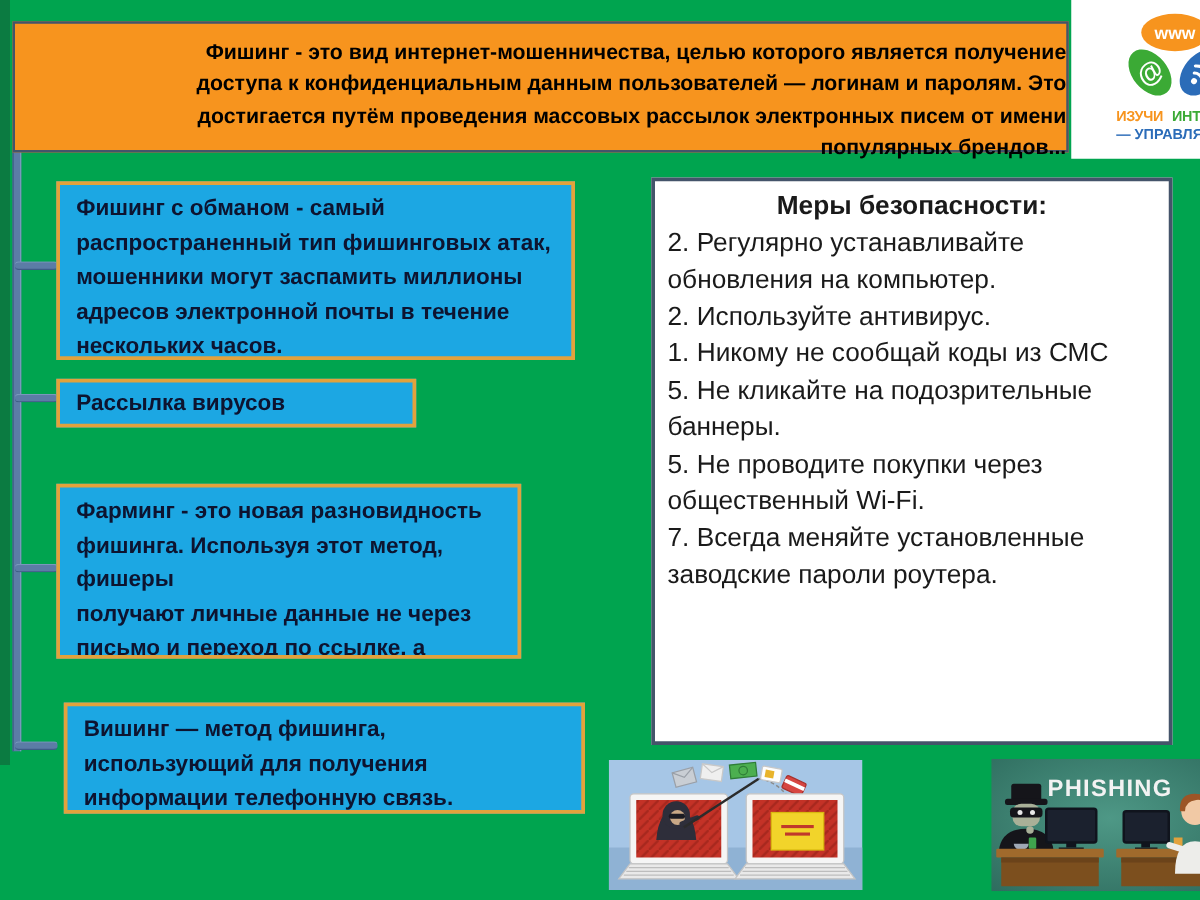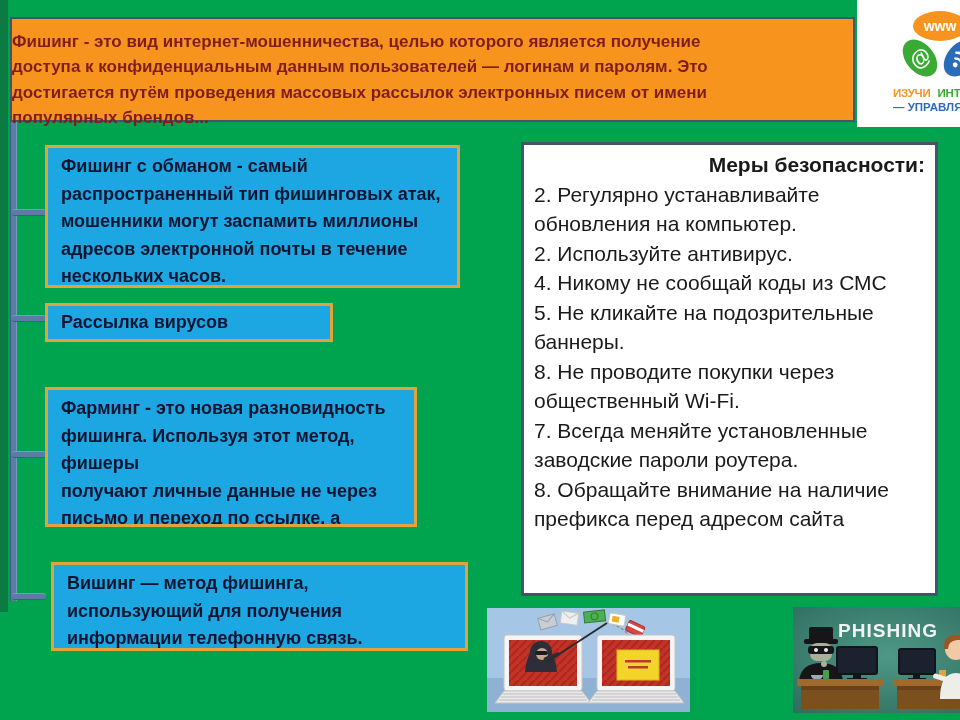--- a/index.html
+++ b/index.html
@@ -6,34 +6,34 @@
   .slide{position:relative;width:960px;height:720px;background:#00A44F;overflow:hidden;
          font-family:"Liberation Sans",sans-serif;}
   .left-stripe{position:absolute;left:0;top:0;width:8px;height:612px;background:#0B7B41;}
   .v-line{position:absolute;left:10px;top:121px;width:5px;height:480px;background:#5C7CA6;
           border-left:1px solid #3E5C85;border-right:1px solid #7A97BC;}
   .branch{position:absolute;left:12px;width:34px;height:5px;background:#5C7CA6;
           border-top:1px solid #7A97BC;border-bottom:1px solid #3E5C85;border-radius:3px;}
   .branch.b1{top:209px}.branch.b2{top:315px}.branch.b3{top:451px}.branch.b4{top:593px}
   .banner{position:absolute;left:10px;top:17px;width:845px;height:105px;box-sizing:border-box;
           background:#F7941E;border:2px solid #44546A;display:flex;align-items:center;justify-content:center;}
-  .banner-text{white-space:pre-line;text-align:left;color:#7f1d1d;font-weight:bold;
+  .banner-text{white-space:pre-line;text-align:right;color:#000000;font-weight:bold;
                font-size:17px;line-height:25.5px;width:100%;margin-top:20px;}
   .logo-card{position:absolute;left:857px;top:0;width:102px;height:127px;background:#FFFFFF;padding-left:33px;}
   .type-box{position:absolute;box-sizing:border-box;background:#1CA7E3;border:3px solid #E2A23C;
             color:#0D1430;font-weight:bold;font-size:18px;line-height:27.5px;
             padding:5px 10px 0 13px;white-space:pre-line;overflow:hidden;}
   .type-box.t1{left:45px;top:145px;width:415px;height:143px;}
   .type-box.t2{left:45px;top:303px;width:288px;height:39px;padding-top:3px;}
   .type-box.t3{left:45px;top:387px;width:372px;height:140px;}
   .type-box.t4{left:51px;top:562px;width:417px;height:89px;}
   .security{position:absolute;left:521px;top:142px;width:417px;height:454px;box-sizing:border-box;
             background:#FFFFFF;border:3px solid #44546A;padding:5px 10px 0 10px;color:#1A1A1A;
             font-size:21px;line-height:29.5px;overflow:hidden;}
-  .security-title{font-weight:bold;text-align:right;}
+  .security-title{font-weight:bold;text-align:center;}
   .measure{white-space:pre-line;}
   .illus{position:absolute;}
   .illus.left{left:487px;top:608px;width:203px;height:104px;}
   .illus.right{left:745px;top:607px;width:190px;height:106px;padding-left:48px;}
   svg{display:block}
 </style>
 </head>
 <body>
 
 <div class="slide">
@@ -91,29 +91,27 @@
   <div class="type-box t4">Вишинг — метод фишинга,
 использующий для получения
 информации телефонную связь.</div>
 
   <div class="security">
     <div class="security-title">Меры безопасности:</div>
     <div>
         <div class="measure">2. Регулярно устанавливайте
 обновления на компьютер.</div>
         <div class="measure">2. Используйте антивирус.</div>
-        <div class="measure">4. Никому не сообщай коды из СМС</div>
+        <div class="measure">1. Никому не сообщай коды из СМС</div>
         <div class="measure">5. Не кликайте на подозрительные
 баннеры.</div>
-        <div class="measure">8. Не проводите покупки через
+        <div class="measure">5. Не проводите покупки через
 общественный Wi-Fi.</div>
         <div class="measure">7. Всегда меняйте установленные
 заводские пароли роутера.</div>
-        <div class="measure">8. Обращайте внимание на наличие
-префикса перед адресом сайта</div>
       </div>
   </div>
 
   <div class="illus left">
     <svg width="203" height="104" viewBox="0 0 203 104">
       <defs>
         <pattern id="rh" width="8" height="8" patternUnits="userSpaceOnUse">
           <rect width="8" height="8" fill="#C43227"></rect>
           <path d="M0,8 L8,0" stroke="#A8281E" stroke-width="2"></path>
         </pattern>

